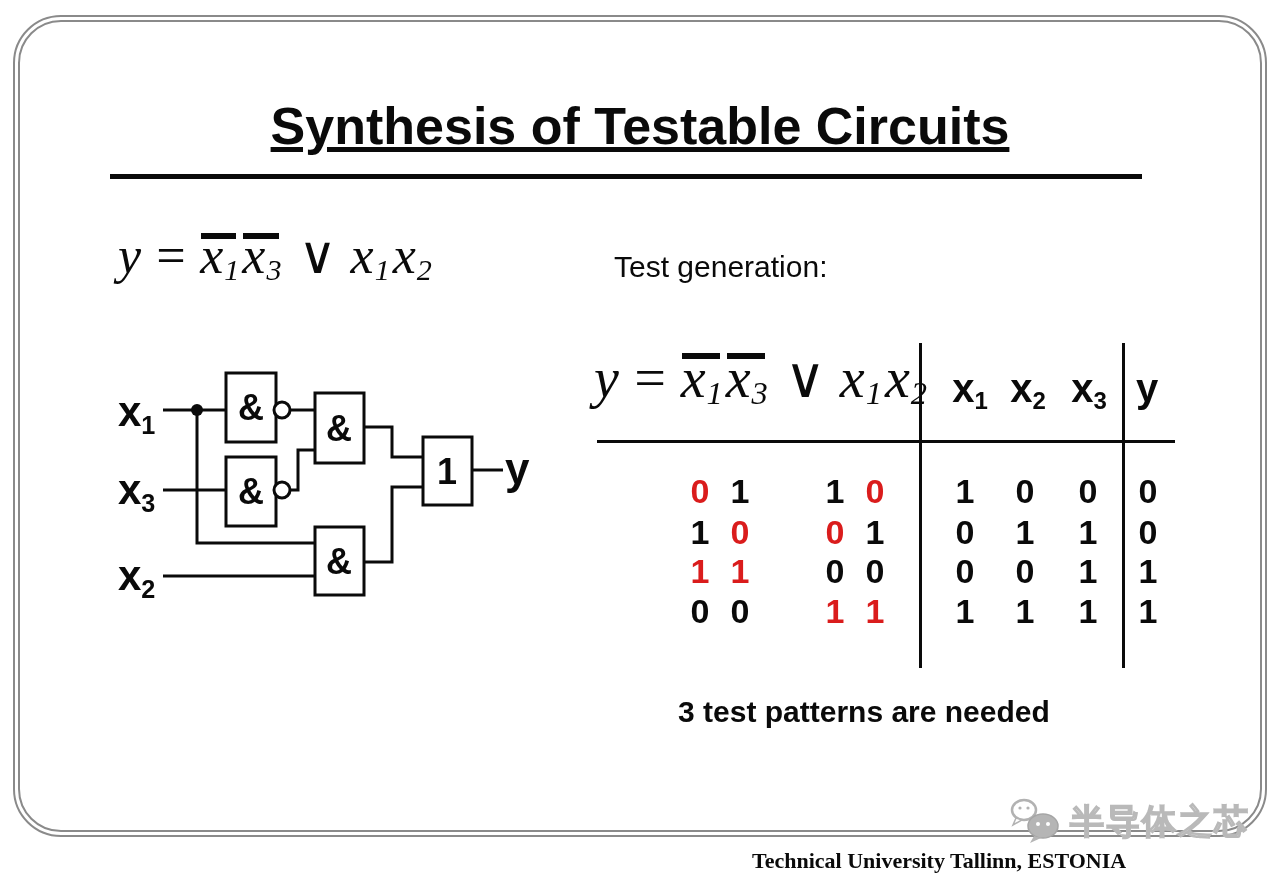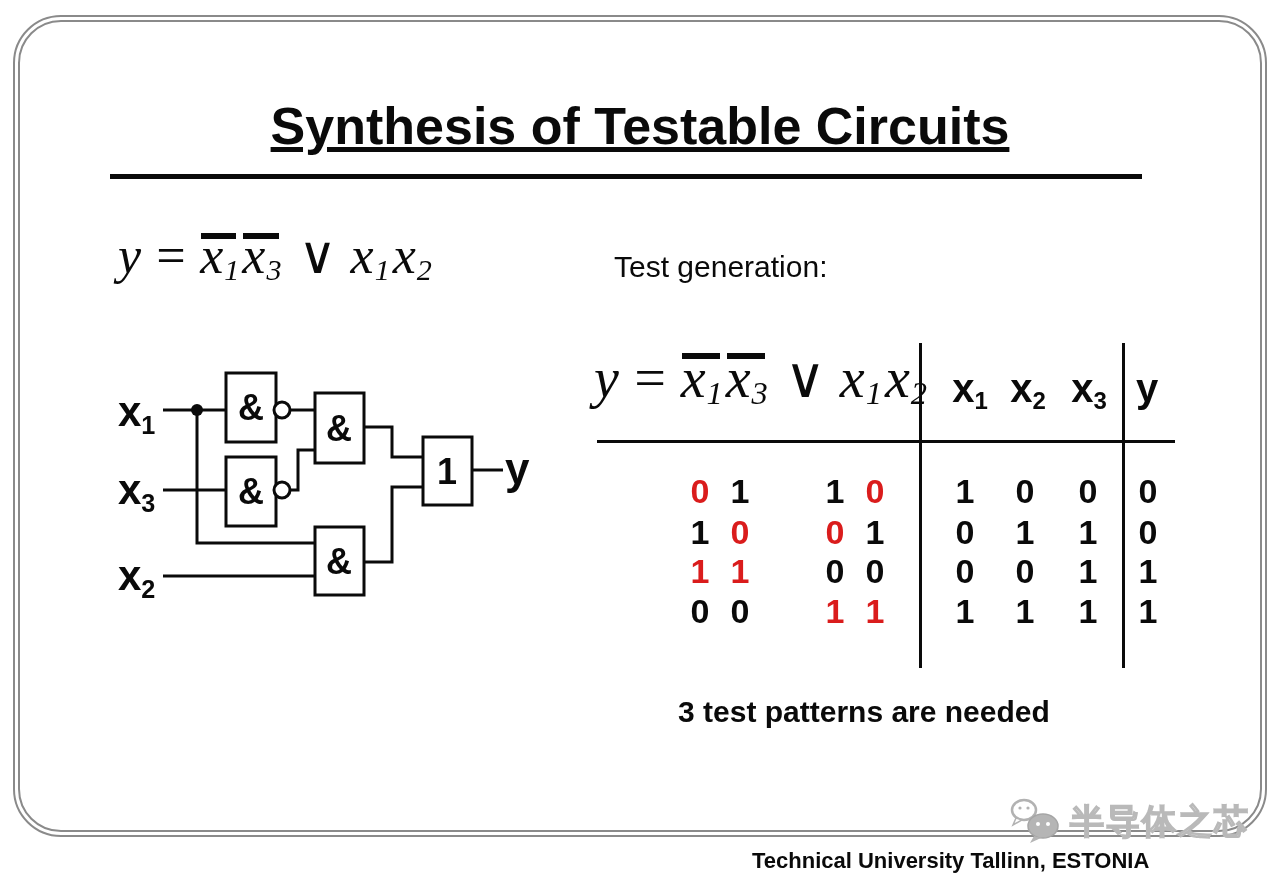--- a/index.html
+++ b/index.html
@@ -56,21 +56,21 @@
   .circuit .gl{font-family:"Liberation Sans",sans-serif;font-weight:bold;font-size:36px;
                fill:#0a0a0a;text-anchor:middle;}
   .cin{position:absolute;font-weight:bold;font-size:42px;white-space:nowrap;}
   .cin sub{font-size:0.6em;line-height:0;vertical-align:-0.3em;}
   .cin-x1{left:118px;top:388px;}
   .cin-x3{left:118px;top:466px;}
   .cin-x2{left:118px;top:552px;}
   .cout-y{left:505px;top:444px;font-size:44px;}
 
   
-  .footer{position:absolute;left:752px;top:848px;font-family:Liberation Sans, sans-serif;
+  .footer{position:absolute;left:752px;top:848px;font-family:Liberation Serif, serif;
     font-weight:bold;font-size:22px;}
   .wm{position:absolute;left:1008px;top:797px;display:flex;align-items:center;z-index:5;}
   .wm-text{font-weight:bold;font-size:34px;letter-spacing:2px;color:#f0f0f0;
     -webkit-text-stroke:1.4px #b9b9b9;font-family:"DejaVu Sans",sans-serif;margin-left:4px;}
 </style>
 </head>
 <body>
 
 <div class="slide-border"></div>
 

